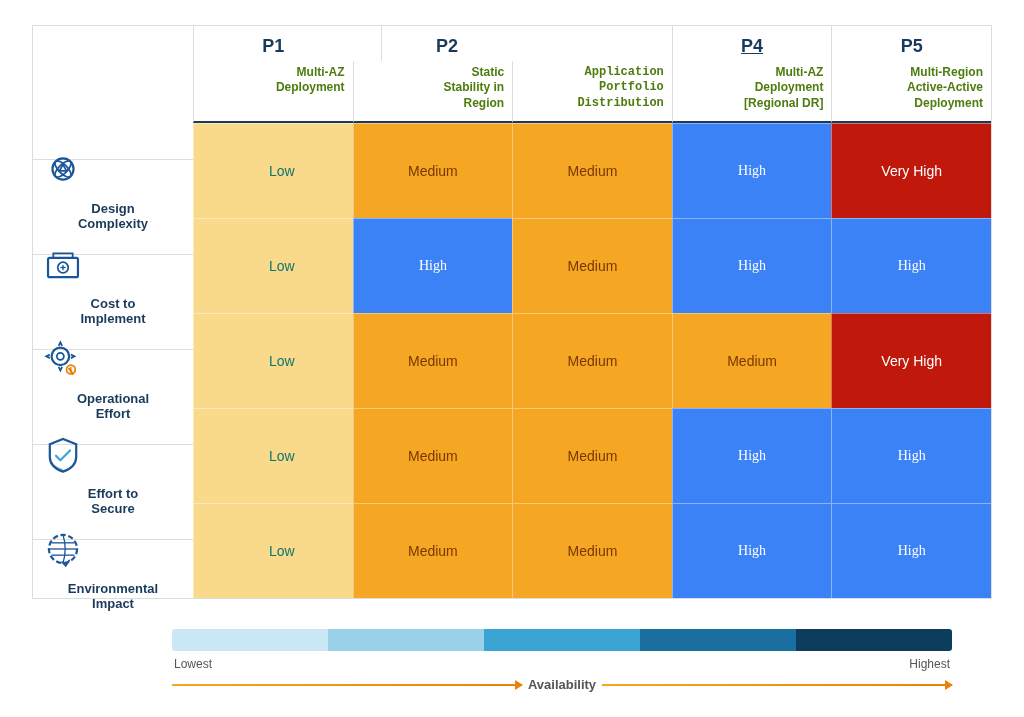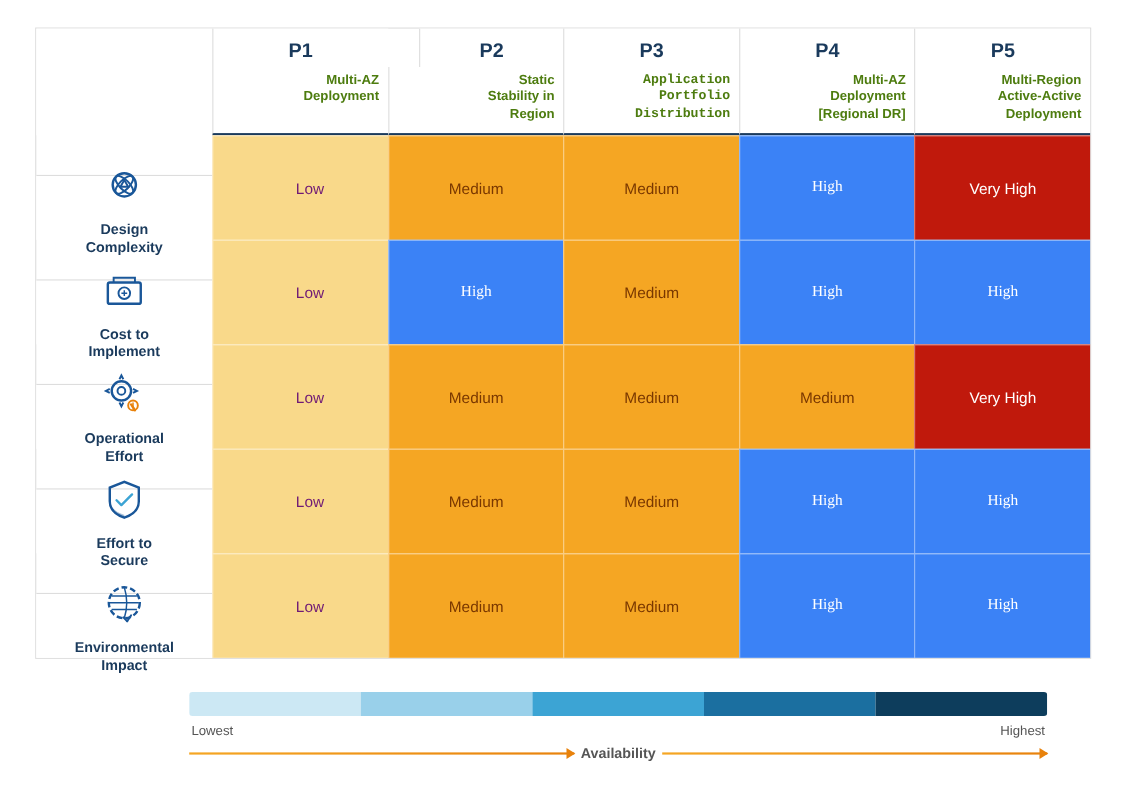--- a/index.html
+++ b/index.html
@@ -46,21 +46,20 @@
       padding: 4px 8px 10px;
       background: #fff;
       border-left: 1px solid #ddd;
       border-bottom: 2px solid #1a3a5c;
       line-height: 1.3;
     }
     
     .row-header {
       display: flex;
       flex-direction: column;
-      align-items: center;
       justify-content: center;
       gap: 6px;
       padding: 10px 8px;
       background: #fff;
       border-top: 1px solid #ddd;
       margin-top: 36px;
     }
     .row-header-label {
       font-weight: bold;
       font-size: 13px;
@@ -72,21 +71,21 @@
     .data-cell {
       display: flex;
       align-items: center;
       justify-content: center;
       font-size: 14px;
       font-weight: 500;
       border-left: 1px solid rgba(255,255,255,0.4);
       border-top: 1px solid rgba(255,255,255,0.4);
       color: #7a3800;
     }
-    .cell-low { background: #f9d98a; color: #701a75; padding-left: 17px; }
+    .cell-low { background: #f9d98a; color: #0f766e; padding-left: 17px; }
     .cell-medium { background: #f5a623; color: #7a3800; }
     .cell-high { background: #3b82f6; color: #fff; font-family: Liberation Serif, serif; }
     .cell-very-high { background: #c0190c; color: #fff; }
 
     
     .legend-section {
       margin-top: 30px;
       display: flex;
       flex-direction: column;
       align-items: center;
@@ -145,22 +144,21 @@
     }
   </style>
 </head>
 <body>
 
 <div class="container">
   <div class="grid-wrapper" id="grid">
   <div class="header-empty"></div>
       <div class="col-header-p" style="grid-area: 1 / 2;">P1</div>
       <div class="col-header-p" style="grid-area: 1 / 3; margin-left: 28px;">P2</div>
-      <div class="col-header-p" style="grid-area: 1 / 4;">P3</div>
-      <div class="col-header-p" style="grid-area: 1 / 5;">P4</div>
+      <div class="col-header-p" style="grid-area: 1 / 5; text-decoration: underline;">P4</div>
       <div class="col-header-p" style="grid-area: 1 / 6;">P5</div>
       <div class="col-header-desc" style="grid-area: 2 / 2;">Multi-AZ<br>Deployment</div>
       <div class="col-header-desc" style="grid-area: 2 / 3;">Static<br>Stability in<br>Region</div>
       <div class="col-header-desc" style="grid-area: 2 / 4; font-family: Liberation Mono, monospace;">Application<br>Portfolio<br>Distribution</div>
       <div class="col-header-desc" style="grid-area: 2 / 5;">Multi-AZ<br>Deployment<br>[Regional DR]</div>
       <div class="col-header-desc" style="grid-area: 2 / 6;">Multi-Region<br>Active-Active<br>Deployment</div>
       <div class="row-header" style="grid-area: 3 / 1;">
         <span><svg class="icon-svg" viewBox="0 0 50 50" fill="none" xmlns="http://www.w3.org/2000/svg">
       <circle cx="25" cy="25" r="12" stroke="#1a5799" stroke-width="2.5" fill="none"></circle>
       <ellipse cx="25" cy="25" rx="12" ry="5" stroke="#1a5799" stroke-width="2" fill="none" transform="rotate(45 25 25)"></ellipse>

